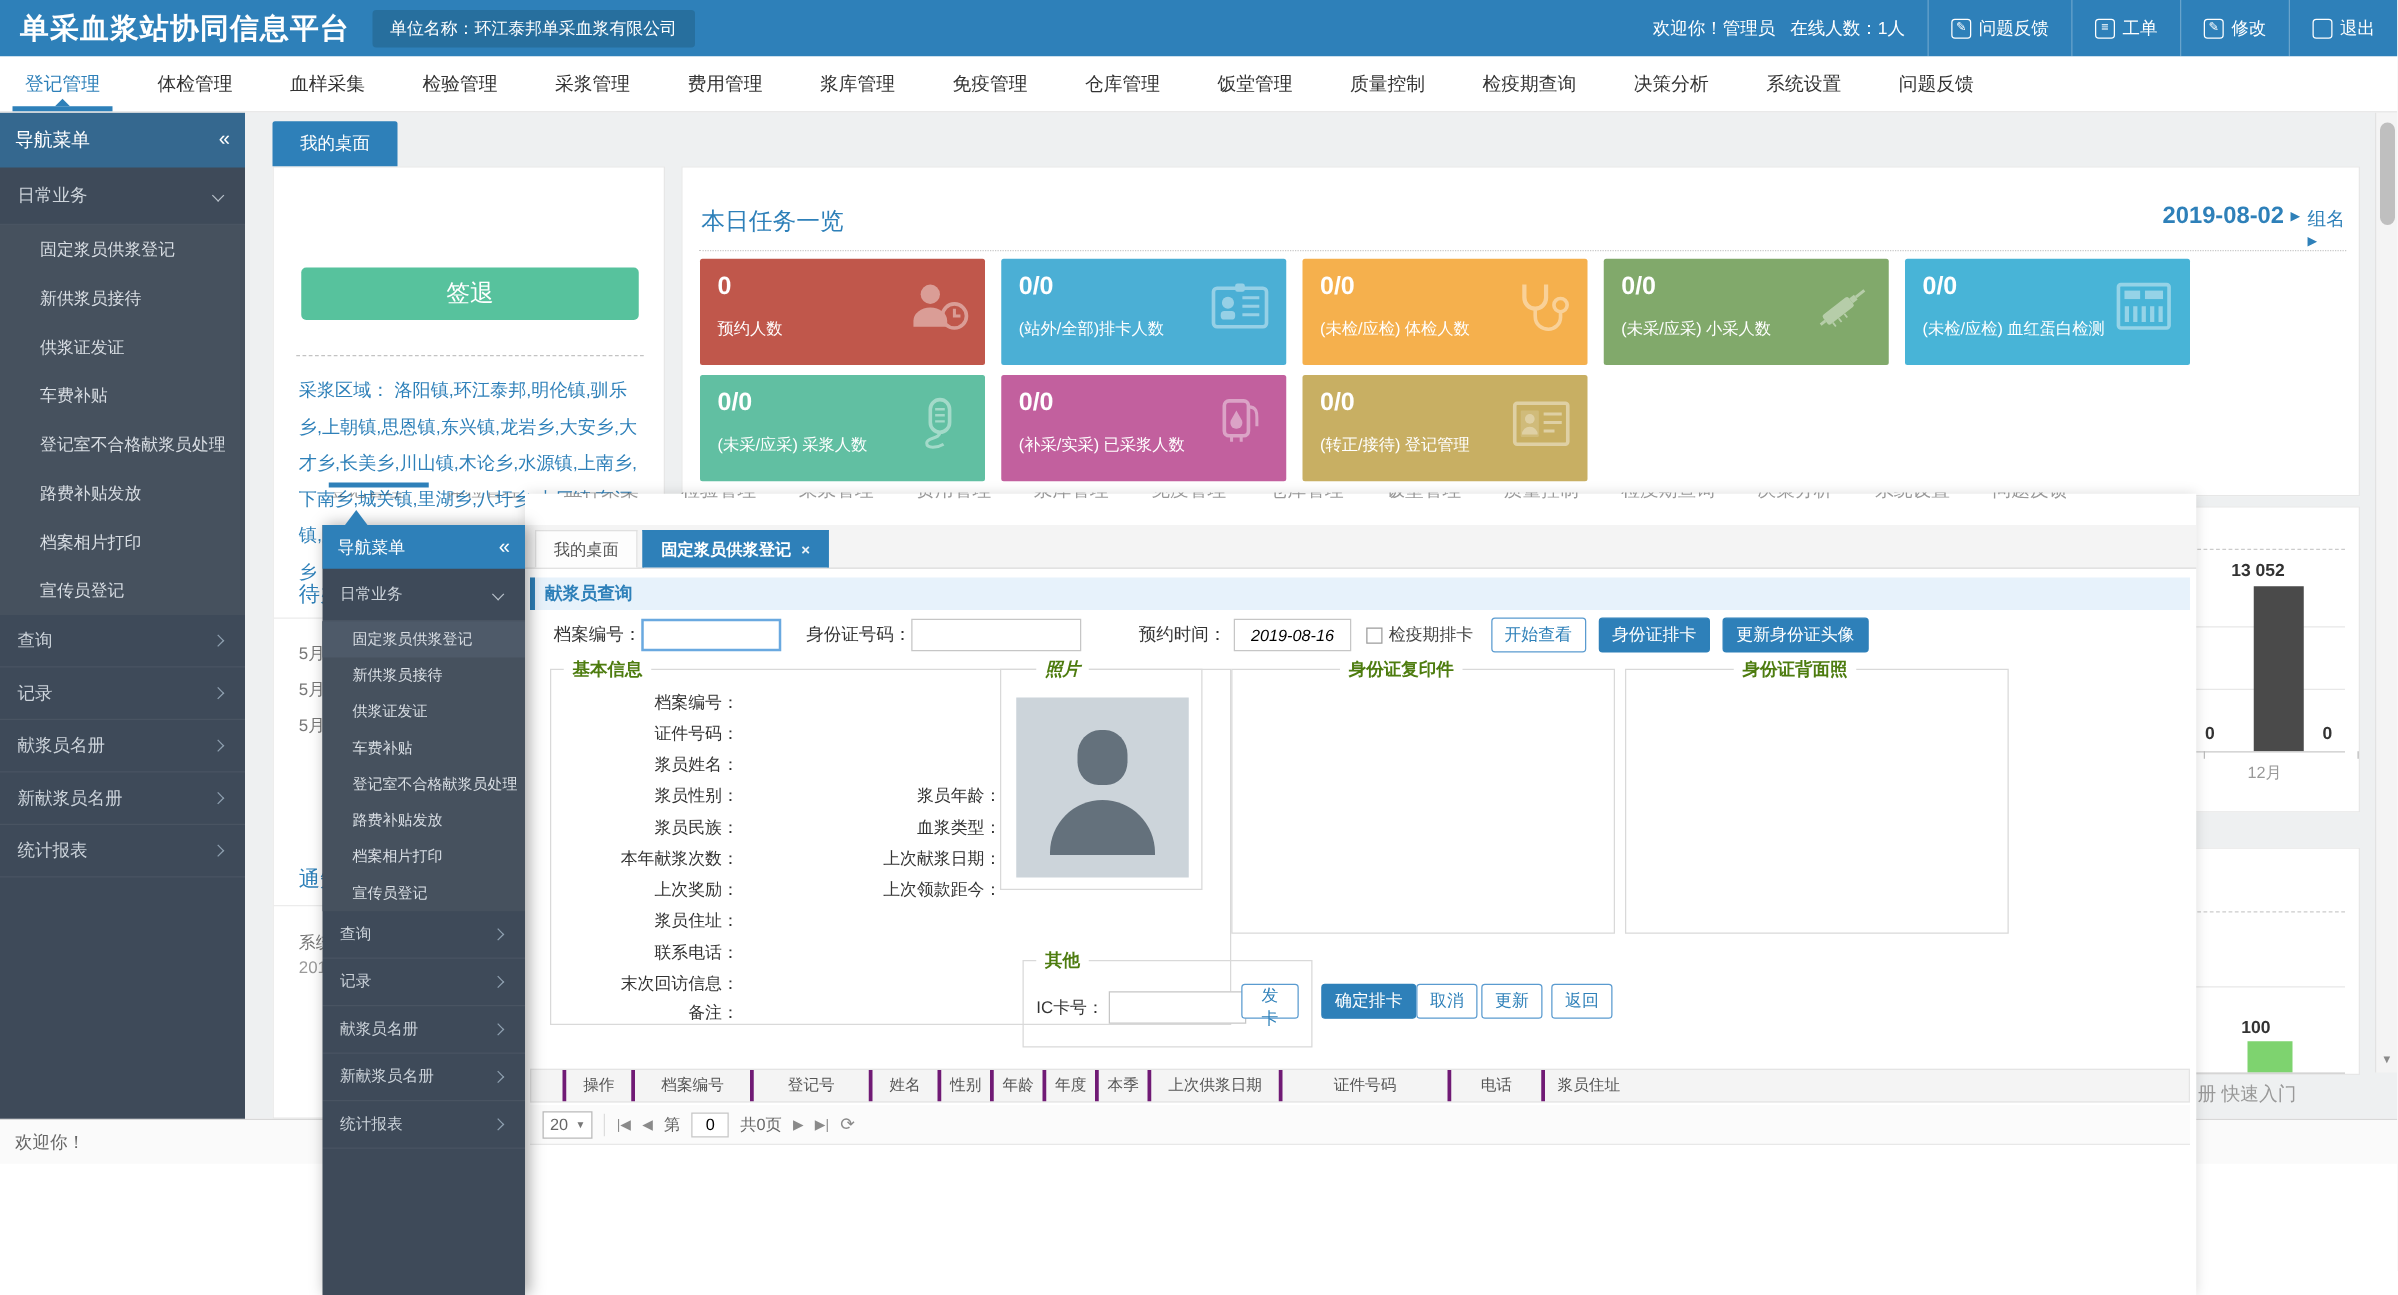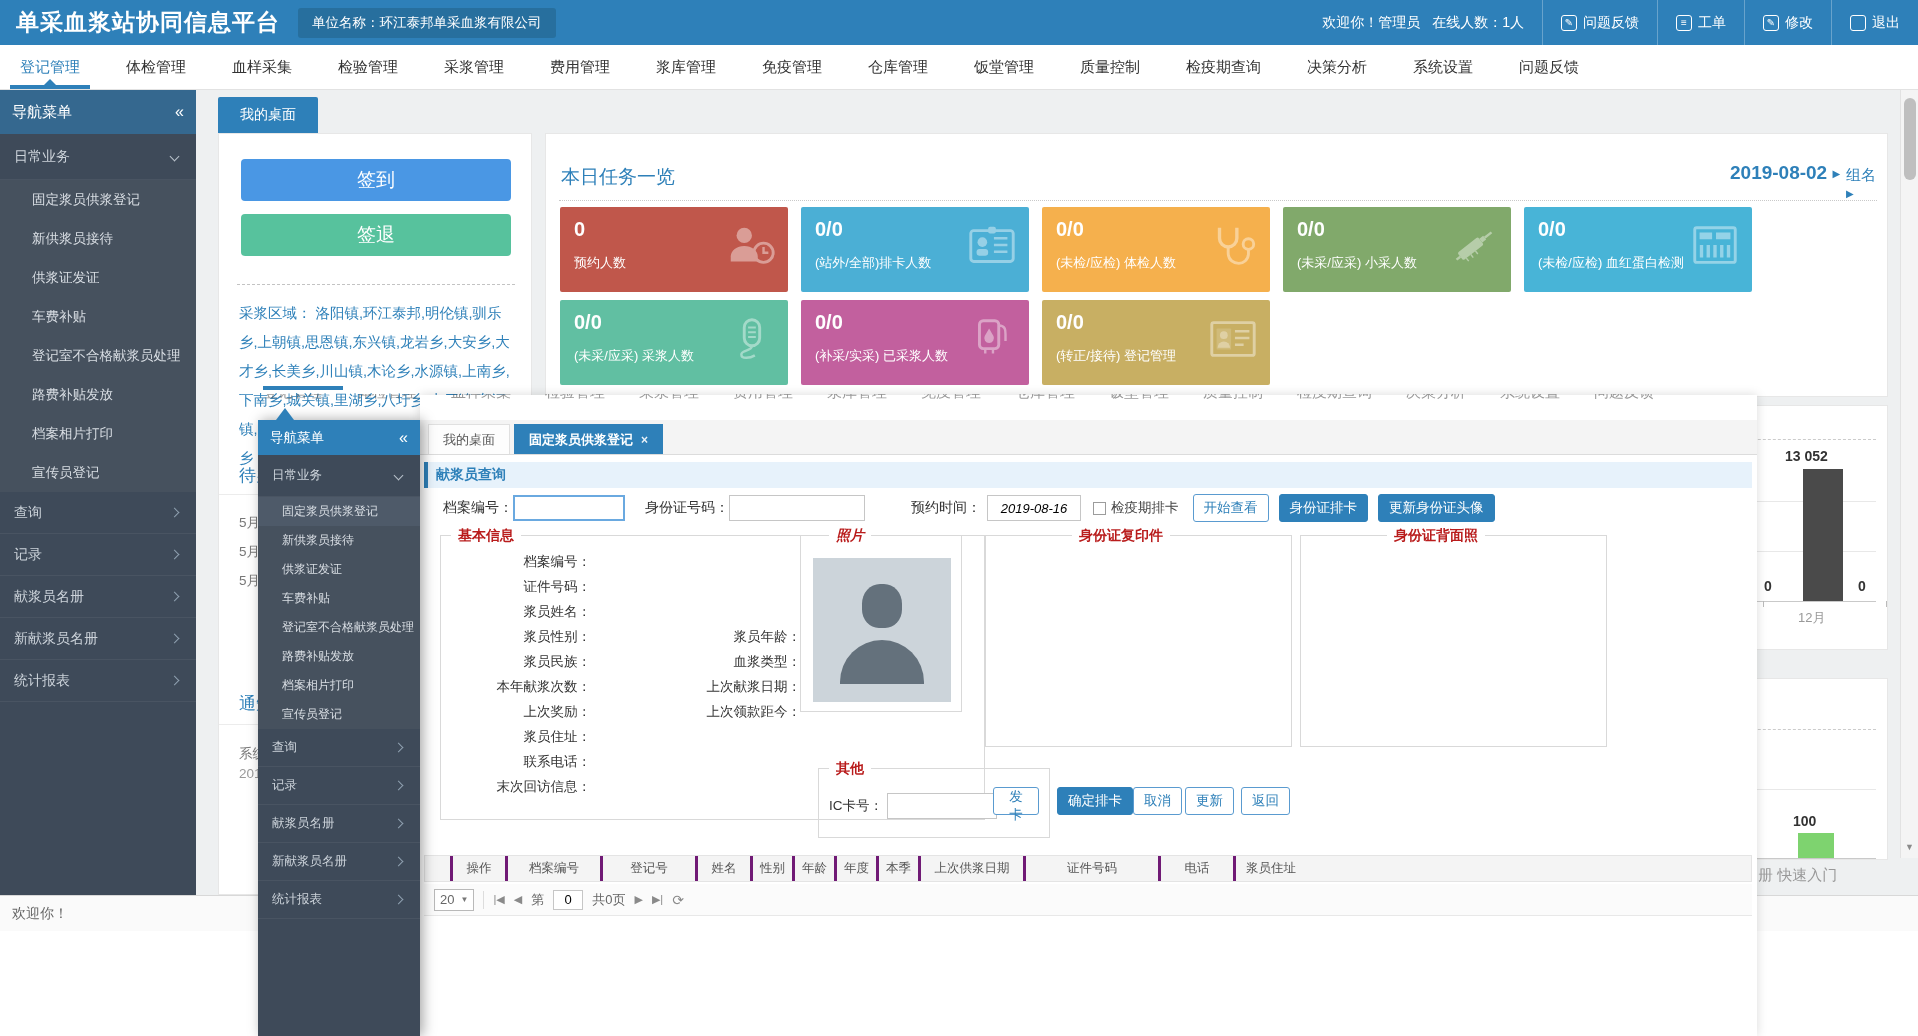--- a/index.html
+++ b/index.html
@@ -86,21 +86,21 @@
   .itab { height:30px; display:flex; align-items:center; padding:0 14px; font-size:13px; color:#555; background:#fdfdfd; border:1px solid #e0e0e0; border-bottom:none; cursor:pointer; }
   .itab.active { background:#2e80b9; color:#fff; border-color:#2e80b9; font-weight:bold; }
   .itab .x { margin-left:8px; font-size:12px; opacity:.9; }
   .qtitle { position:absolute; left:4px; top:67px; width:1328px; height:26px; background:#e7f2fb; border-left:4px solid #2e80b9; display:flex; align-items:center; padding-left:8px; color:#2e80b9; font-weight:bold; font-size:14px; }
   .qrow { position:absolute; left:23px; top:99px; display:flex; align-items:center; font-size:14px; color:#333; }
   .inp { height:26px; border:1px solid #c6c6c6; background:#fff; font-size:13px; padding:0 6px; font-family:inherit; }
   .inp.focus { border:2px solid #6aa9e0; }
   .btn-solid { height:28px; background:#2e80b9; color:#fff; border:1px solid #2e80b9; border-radius:3px; font-size:13.5px; padding:0 10px; cursor:pointer; font-family:inherit; }
   .btn-line { height:28px; background:#fff; color:#2e80b9; border:1px solid #5a9bd0; border-radius:3px; font-size:13.5px; padding:0 10px; cursor:pointer; font-family:inherit; }
   .fs { position:absolute; border:1px solid #d9d9d9; }
-  .fs-legend { position:absolute; top:-9px; left:10px; background:#fff; padding:0 7px; font-size:14px; font-weight:bold; color:#b91c1c; }
+  .fs-legend { position:absolute; top:-9px; left:10px; background:#fff; padding:0 7px; font-size:14px; font-weight:bold; color:#4d7c0f; }
   .fr { position:absolute; height:25px; font-size:13.5px; color:#333; }
   .fl { position:absolute; width:150px; text-align:right; }
   .photo-box { position:absolute; left:12px; top:22px; width:138px; height:144px; background:#ccd4da; }
   .ph-head { position:absolute; left:50%; top:26px; width:40px; height:44px; margin-left:-20px; background:#64717c; border-radius:45% 45% 42% 42%; }
   .ph-body { position:absolute; left:50%; bottom:18px; width:84px; height:44px; margin-left:-42px; background:#64717c; border-radius:50px 50px 0 0; }
   .thead { position:absolute; left:4px; top:460px; width:1328px; height:27px; background:#f4f4f4; border:1px solid #e4e4e4; display:flex; align-items:center; font-size:12.5px; color:#555; }
   .th { border-right:3px solid #701a75; height:100%; display:flex; align-items:center; justify-content:center; white-space:nowrap; overflow:hidden; }
   .pagebar { position:absolute; left:4px; top:489px; width:1328px; height:32px; background:#fbfbfb; border-bottom:1px solid #e8e8e8; display:flex; align-items:center; gap:9px; padding-left:10px; font-size:13px; color:#666; }
   .pgsel { display:flex; align-items:center; gap:6px; border:1px solid #b9b9b9; height:22px; padding:0 5px; background:#fff; cursor:pointer; }
   .pgico { color:#8a8a8a; font-size:11px; cursor:pointer; }
@@ -201,21 +201,20 @@
     </div>
     <div class="sgroup" style="height:42px;">
       <span>统计报表</span>
         <span class="chev-r"></span>
     </div>
   </div>
 
   <div class="dtab">我的桌面</div>
 
   <div class="panel" style="left:218px; top:133px; width:314px; height:762px;">
-    <div class="bigbtn" style="top:25px; background:#4a97e4;">签到</div>
     <div class="bigbtn" style="top:80px; background:#57c29d;">签退</div>
     <div class="dashed-div abs" style="left:18px; top:150px; width:278px;"></div>
     <div class="region-text">采浆区域： 洛阳镇,环江泰邦,明伦镇,驯乐乡,上朝镇,思恩镇,东兴镇,龙岩乡,大安乡,大才乡,长美乡,川山镇,木论乡,水源镇,上南乡,下南乡,城关镇,里湖乡,八圩乡,大厂镇,车河镇,罗富乡,吾隘镇,芒场镇,六寨镇,六甲镇,岭乡</div>
     <div class="sec-title abs" style="left:20px; top:330px;">待办事项</div>
     <div class="abs" style="left:0; top:360px; width:314px; border-top:1px solid #ececec;"></div>
     <div class="todo-item abs" style="left:20px; top:380px;">5月24日</div>
     <div class="todo-item abs" style="left:20px; top:409px;">5月24日</div>
     <div class="todo-item abs" style="left:20px; top:438px;">5月24日</div>
     <div class="sec-title abs" style="left:20px; top:558px;">通知公告</div>
     <div class="abs" style="left:0; top:590px; width:314px; border-top:1px solid #ececec;"></div>
@@ -406,20 +405,23 @@
         <span class="fl" style="left:210px;">上次领款距今：</span>
       </div>
       <div class="fr" style="top:192px; left:0; width:100%;">
           <span class="fl">浆员住址：</span>
         </div>
       <div class="fr" style="top:217px; left:0; width:100%;">
           <span class="fl">联系电话：</span>
         </div>
       <div class="fr" style="top:242px; left:0; width:100%;">
           <span class="fl">末次回访信息：</span>
+        </div>
+      <div class="fr" style="top:265px; left:0; width:100%;">
+          <span class="fl">备注：</span>
         </div>
     </div>
 
     <div class="fs" style="left:380px; top:140px; width:162px; height:177px; border-color:#d9d9d9;">
       <span class="fs-legend" style="left:28px;font-style:italic;">照片</span>
       <div class="photo-box">
         <div class="ph-head"></div>
         <div class="ph-body"></div>
       </div>
     </div>

